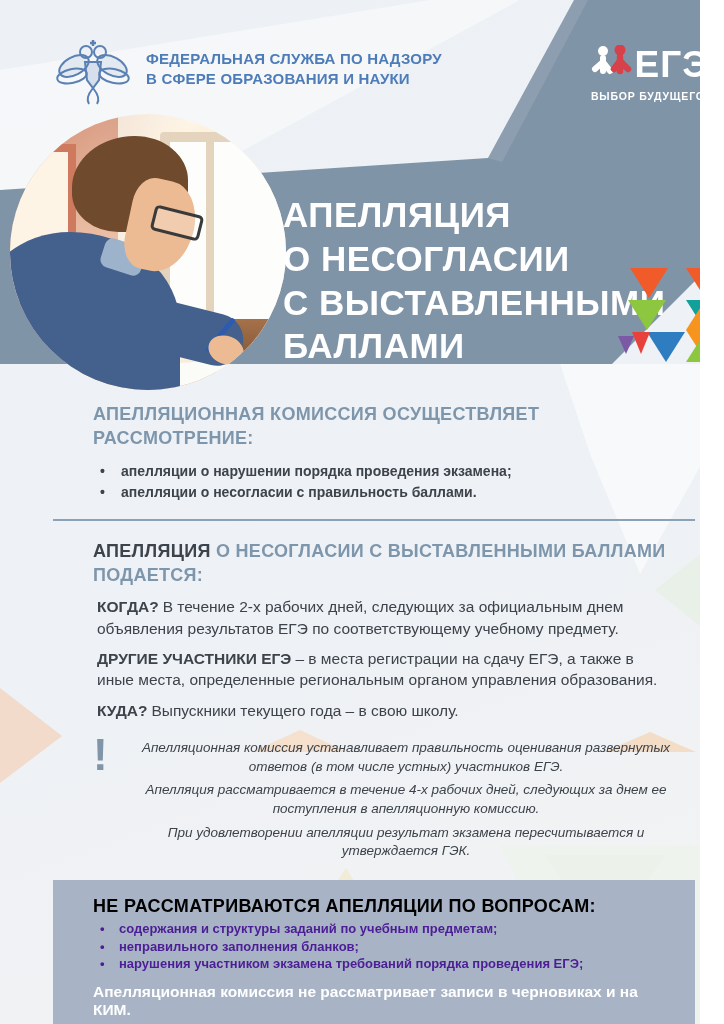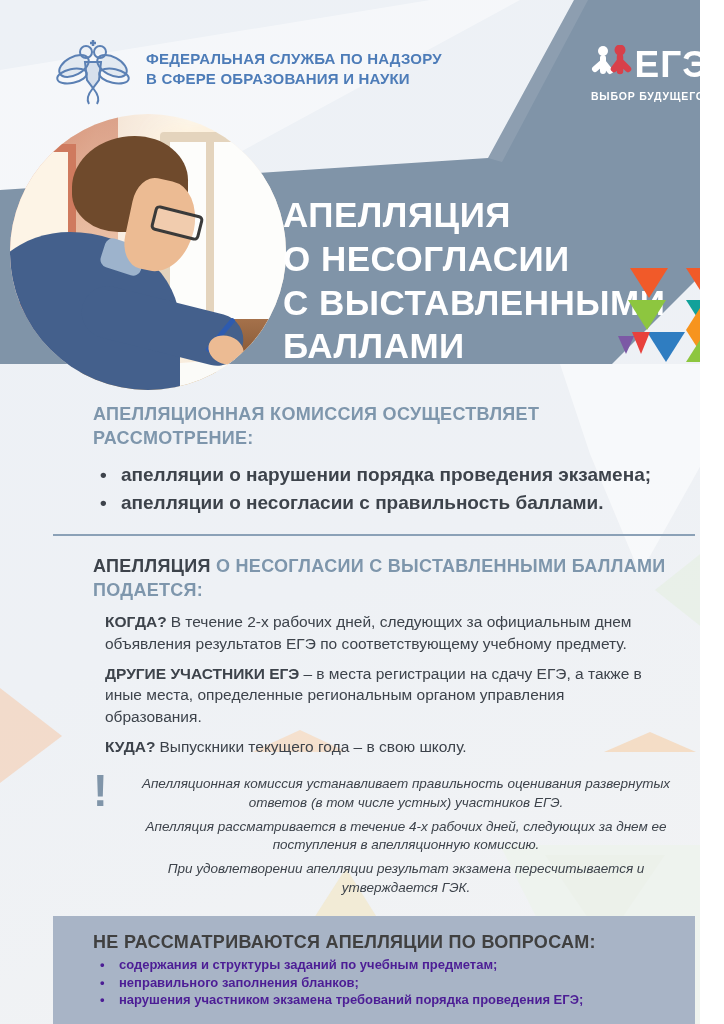--- a/index.html
+++ b/index.html
@@ -70,25 +70,25 @@
   .desk{left:0;top:258px;width:276px;height:20px;background:#c9a26d;}
 
   
   .mosaic{position:absolute;left:594px;top:250px;}
 
   
   .content{position:absolute;left:53px;top:402px;width:642px;}
   .pad{padding-left:40px;}
   .h-steel{color:#7e96ac;font-size:18px;font-weight:bold;letter-spacing:.3px;line-height:1.35;}
   .h-dark{color:#3d434b;}
-  .blist{list-style:none;margin:10px 0 0 0;padding:0;color:#3d434b;font-size:19px;font-weight:bold;}
+  .blist{list-style:none;margin:10px 0 0 0;padding:0;color:#3d434b;font-size:14px;font-weight:bold;}
   .blist li{position:relative;padding-left:28px;line-height:1.5;}
   .blist li::before{content:"•";position:absolute;left:7px;}
   .divider{height:2px;background:#8ba1b7;margin:16px 0 18px 0;}
-  .sub p{color:#3d434b;font-size:15.5px;line-height:1.38;margin:9px 12px;padding-right:20px;}
+  .sub p{color:#3d434b;font-size:15.5px;line-height:1.38;margin:9px 4px;padding-right:20px;}
   .lbl{font-weight:bold;margin-right:4px;}
   .note{display:flex;margin-top:13px;}
   .note-mark{flex:none;width:12px;margin:2px 16px 0 40px;color:#8095a9;font-size:44px;font-weight:bold;line-height:.85;font-family:"Liberation Sans",sans-serif;}
   .note-body p{font-style:italic;color:#3d434b;font-size:13.5px;line-height:1.38;margin:5px 0;padding-right:4px;text-align:center;}
   .panel{margin-top:14px;background:#a8b4c6;border-bottom:3px solid #8095a9;color:#fff;
     padding:14px 45px 13px 40px;}
   .panel .blist{color:#4c1d95;font-size:13px;font-weight:bold;margin-top:2px;}
   .panel .blist li{line-height:1.34;padding-left:26px;}
   .panel .foot{font-size:15.5px;font-weight:bold;margin-top:11px;}
 </style>
@@ -211,21 +211,21 @@
     <div class="note">
       <div class="note-mark">!</div>
       <div class="note-body">
         <p>Апелляционная комиссия устанавливает правильность оценивания развернутых ответов (в том числе устных) участников ЕГЭ.</p>
         <p>Апелляция рассматривается в течение 4-х рабочих дней, следующих за днем ее поступления в апелляционную комиссию.</p>
         <p>При удовлетворении апелляции результат экзамена пересчитывается и утверждается ГЭК.</p>
       </div>
     </div>
 
     <div class="panel">
-      <div class="h-steel" style="color:#404040">НЕ РАССМАТРИВАЮТСЯ АПЕЛЛЯЦИИ ПО ВОПРОСАМ:</div>
+      <div class="h-steel" style="color:#000000">НЕ РАССМАТРИВАЮТСЯ АПЕЛЛЯЦИИ ПО ВОПРОСАМ:</div>
       <ul class="blist">
         <li>содержания и структуры заданий по учебным предметам;</li>
         <li>неправильного заполнения бланков;</li>
         <li>нарушения участником экзамена требований порядка проведения ЕГЭ;</li>
       </ul>
       <div class="foot">Апелляционная комиссия не рассматривает записи в черновиках и на КИМ.</div>
     </div>
 
   </div>
 </div>

